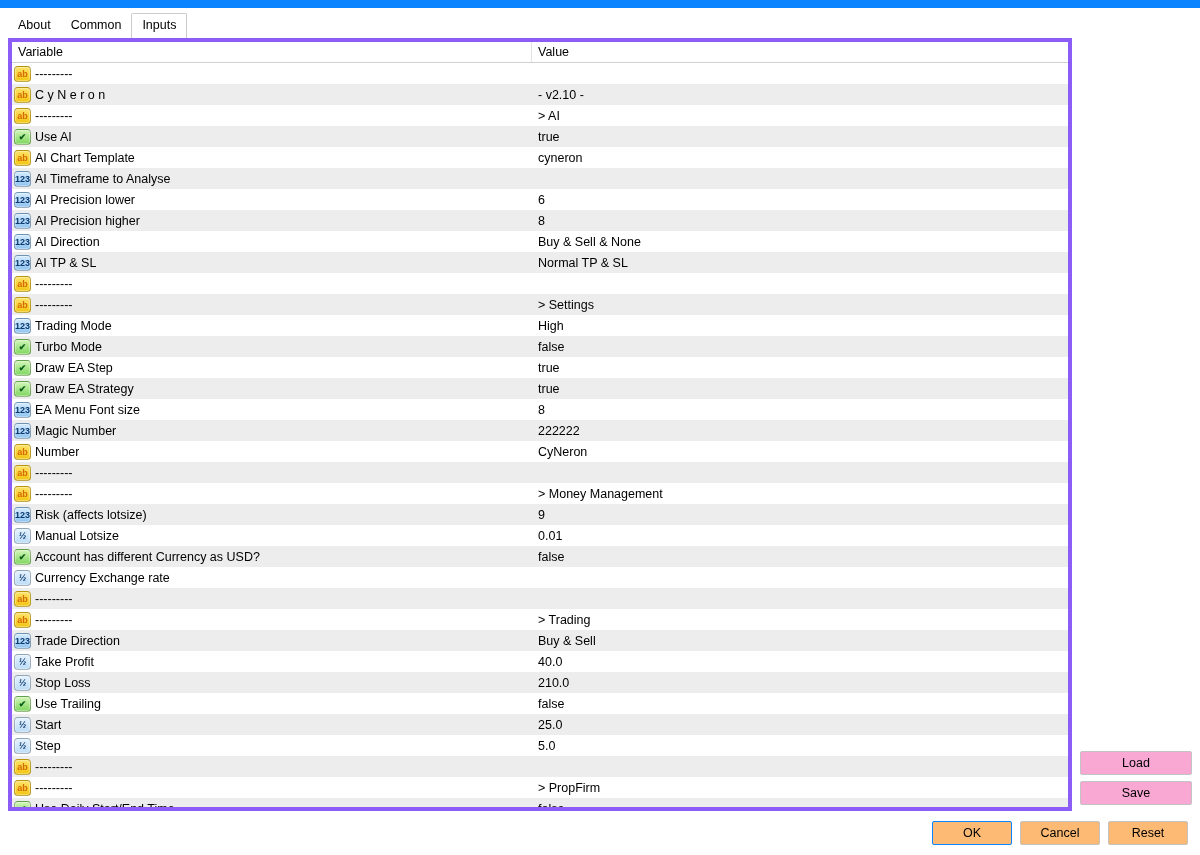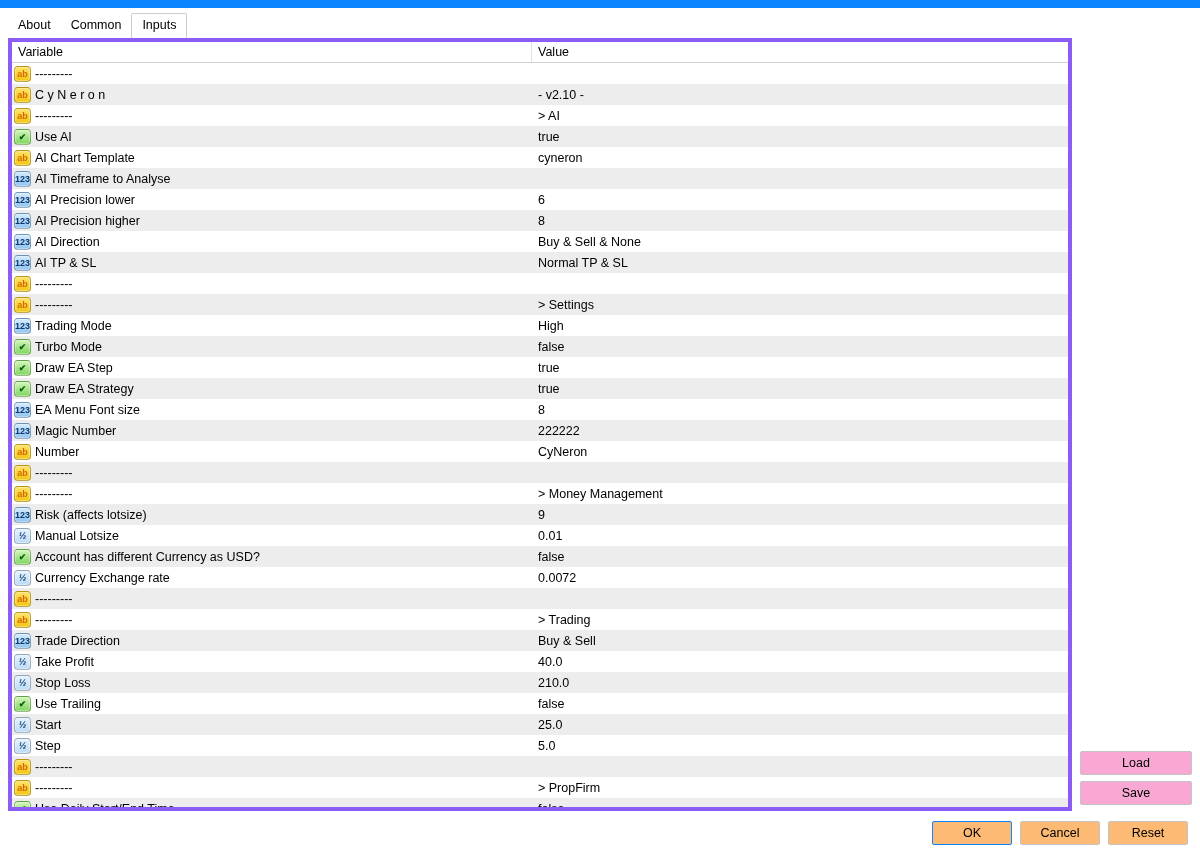--- a/index.html
+++ b/index.html
@@ -220,21 +220,20 @@
               <div class="icon bool">✔</div>
               <div class="vname">Account has different Currency as USD?</div>
             </div>
             <div class="cell-val">false</div>
           </div>
           <div class="row">
             <div class="cell-var">
               <div class="icon dbl">½</div>
               <div class="vname">Currency Exchange rate</div>
             </div>
-            <div class="cell-val">0.0072</div>
           </div>
           <div class="row alt">
             <div class="cell-var">
               <div class="icon ab">ab</div>
               <div class="vname">---------</div>
             </div>
             <div class="cell-val"></div>
           </div>
           <div class="row">
             <div class="cell-var">

